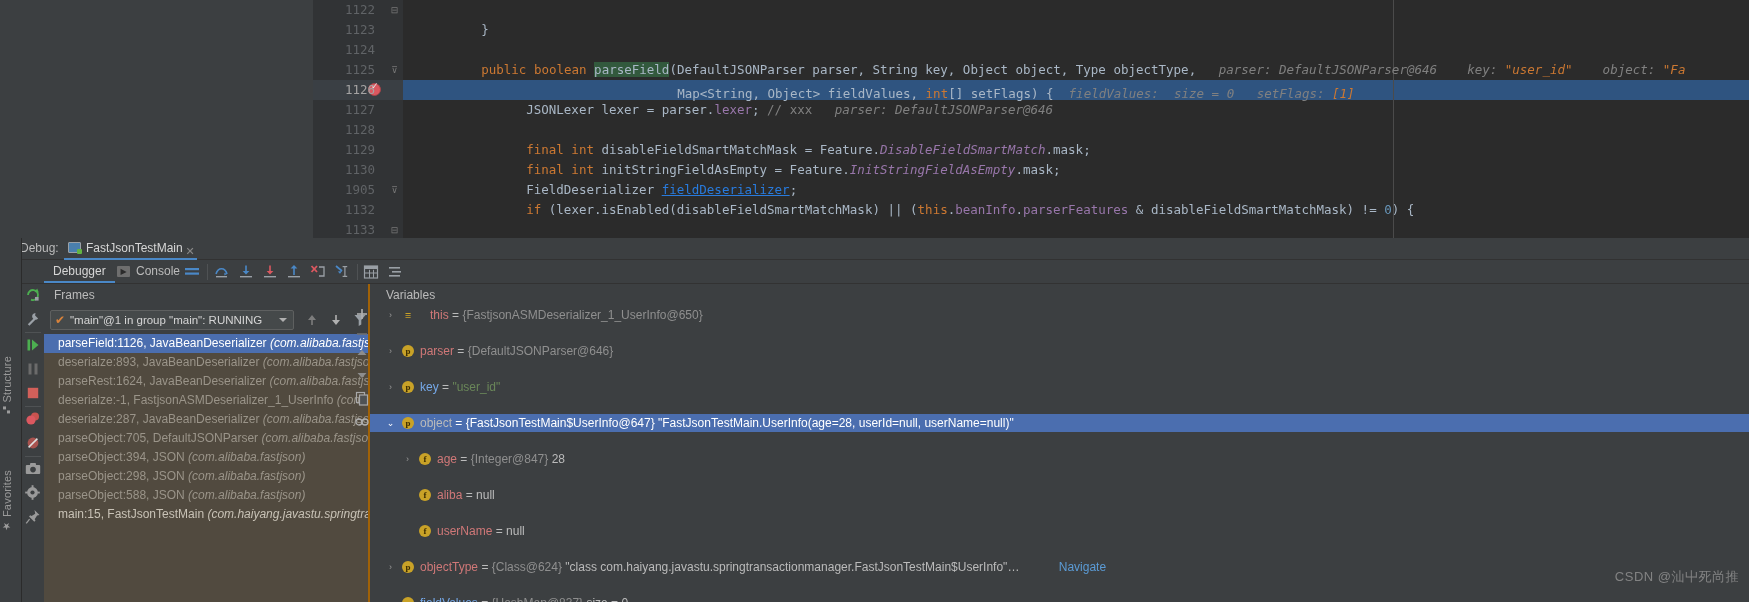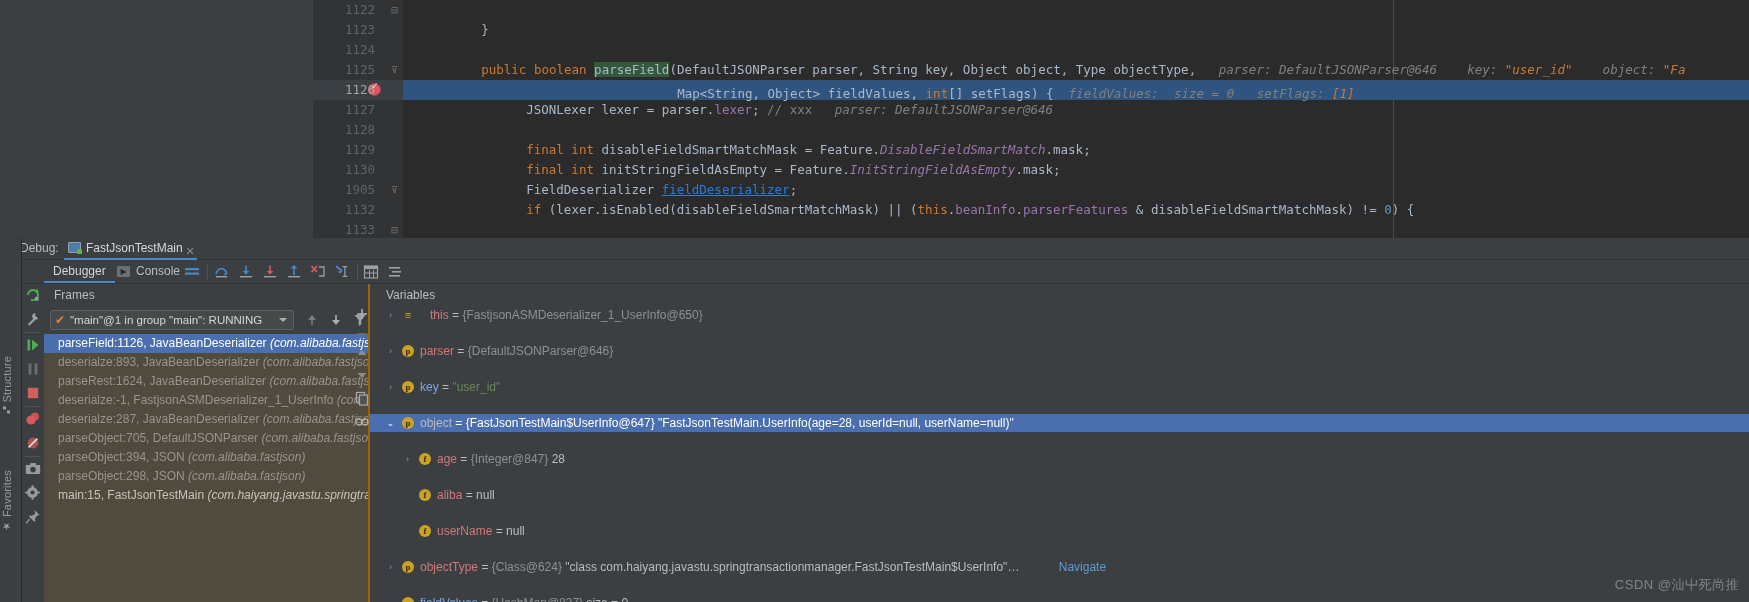--- a/index.html
+++ b/index.html
@@ -214,21 +214,21 @@
   .vi.stat-ic {
     border-radius:0; background:transparent; color:#c9a227; font-size:11px;
   }
   .var-row .nred { color:#d07878; }
   .var-row .nblue{ color:#75a8e8; }
   .vtype { color:#8f8f8f; }
   .vval  { color:#bbbbbb; }
   .vnav  { color:#5b9bd5;padding-left:36px; }
 
   .watermark {
-    position:absolute; right:10px; bottom:8px; font-size:13px;
+    position:absolute; right:10px; bottom:16px; font-size:13px;
     color:#8f8f8f; opacity:.85; letter-spacing:.5px;margin-left:28px;
   }
 </style>
 </head>
 <body>
 
 <div class="app">
 
   <div class="editor">
     <div class="editor-left-pad"></div>
@@ -497,20 +497,21 @@
 
       <div class="frames-list">
         <div class="frame-row sel"><span>parseField:1126, JavaBeanDeserializer</span> <span class="pkg">(com.alibaba.fastjson.</span></div>
         <div class="frame-row"><span>deserialze:893, JavaBeanDeserializer</span> <span class="pkg">(com.alibaba.fastjson.p</span></div>
         <div class="frame-row"><span>parseRest:1624, JavaBeanDeserializer</span> <span class="pkg">(com.alibaba.fastjson.</span></div>
         <div class="frame-row"><span>deserialze:-1, FastjsonASMDeserializer_1_UserInfo</span> <span class="pkg">(com.aliba</span></div>
         <div class="frame-row"><span>deserialze:287, JavaBeanDeserializer</span> <span class="pkg">(com.alibaba.fastjson.p</span></div>
         <div class="frame-row"><span>parseObject:705, DefaultJSONParser</span> <span class="pkg">(com.alibaba.fastjson.p</span></div>
         <div class="frame-row"><span>parseObject:394, JSON</span> <span class="pkg">(com.alibaba.fastjson)</span></div>
         <div class="frame-row"><span>parseObject:298, JSON</span> <span class="pkg">(com.alibaba.fastjson)</span></div>
+        <div class="frame-row"><span>parseObject:588, JSON</span> <span class="pkg">(com.alibaba.fastjson)</span></div>
         <div class="frame-row last"><span>main:15, FastJsonTestMain</span> <span class="pkg">(com.haiyang.javastu.springtransa</span></div>
       </div>
     </div>
 
     <div class="vars-pane">
       <div class="vars-title">Variables</div>
 
       <div class="vars-list">
 
         <div class="var-row" style="top:0px;">

